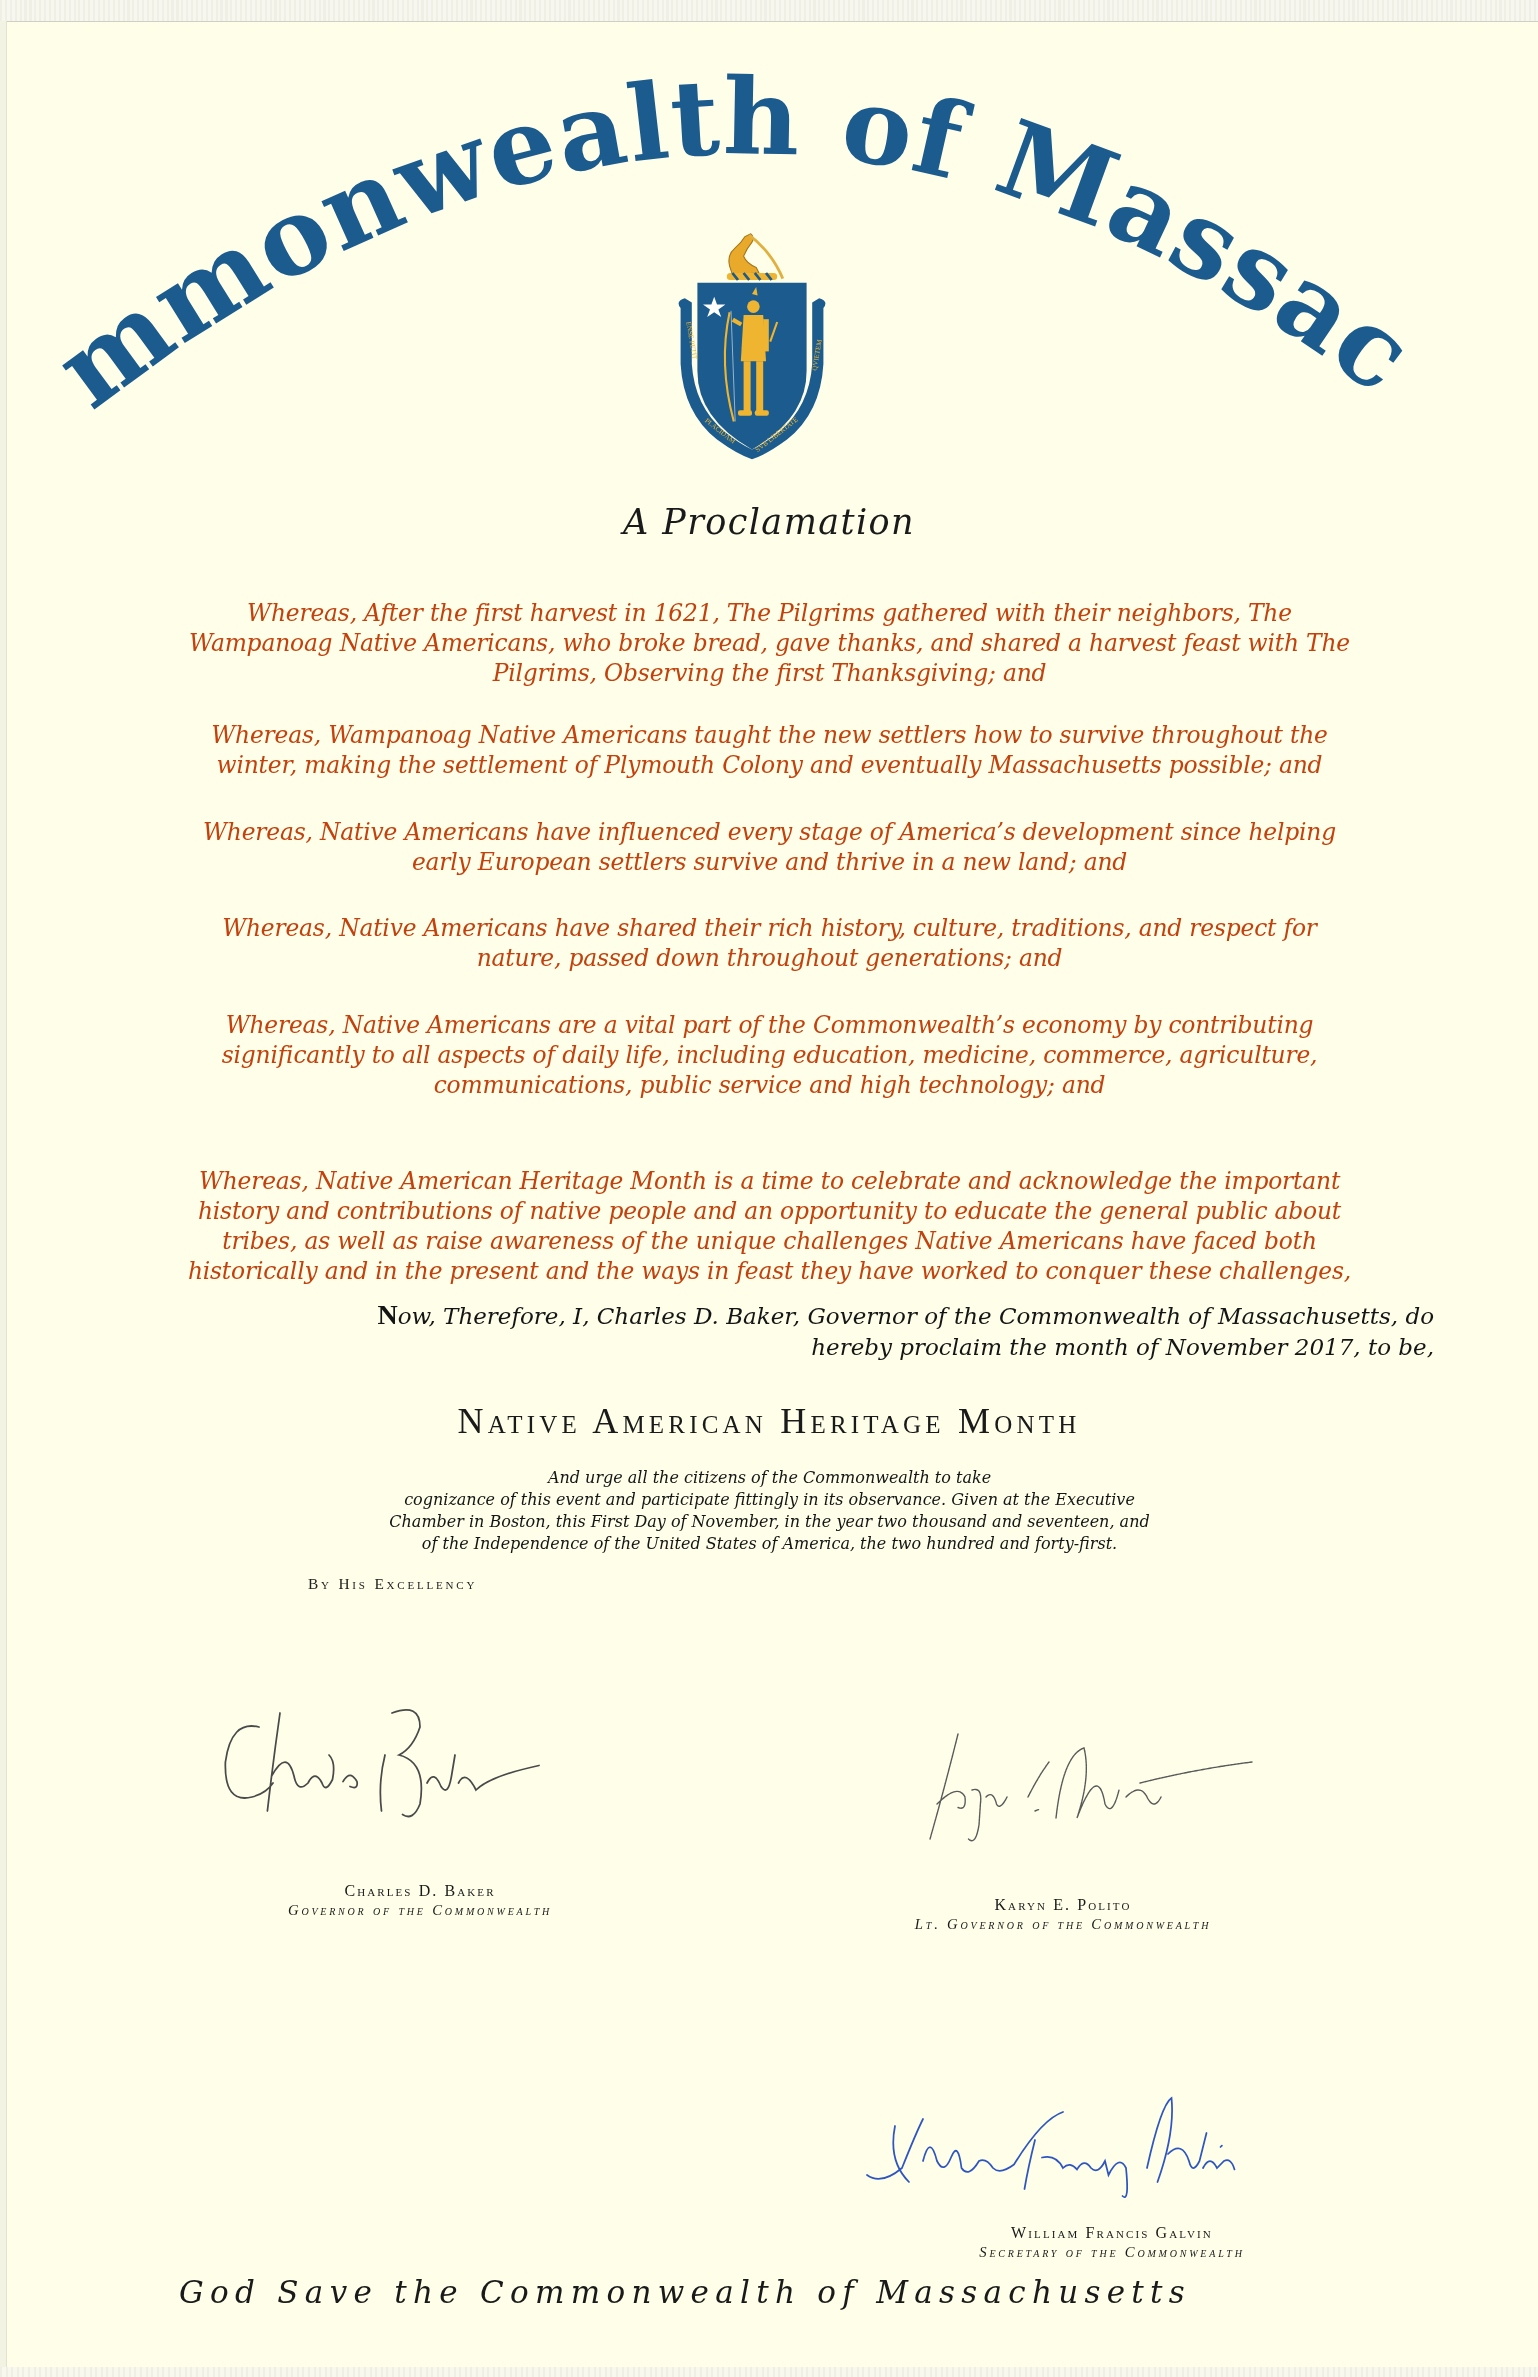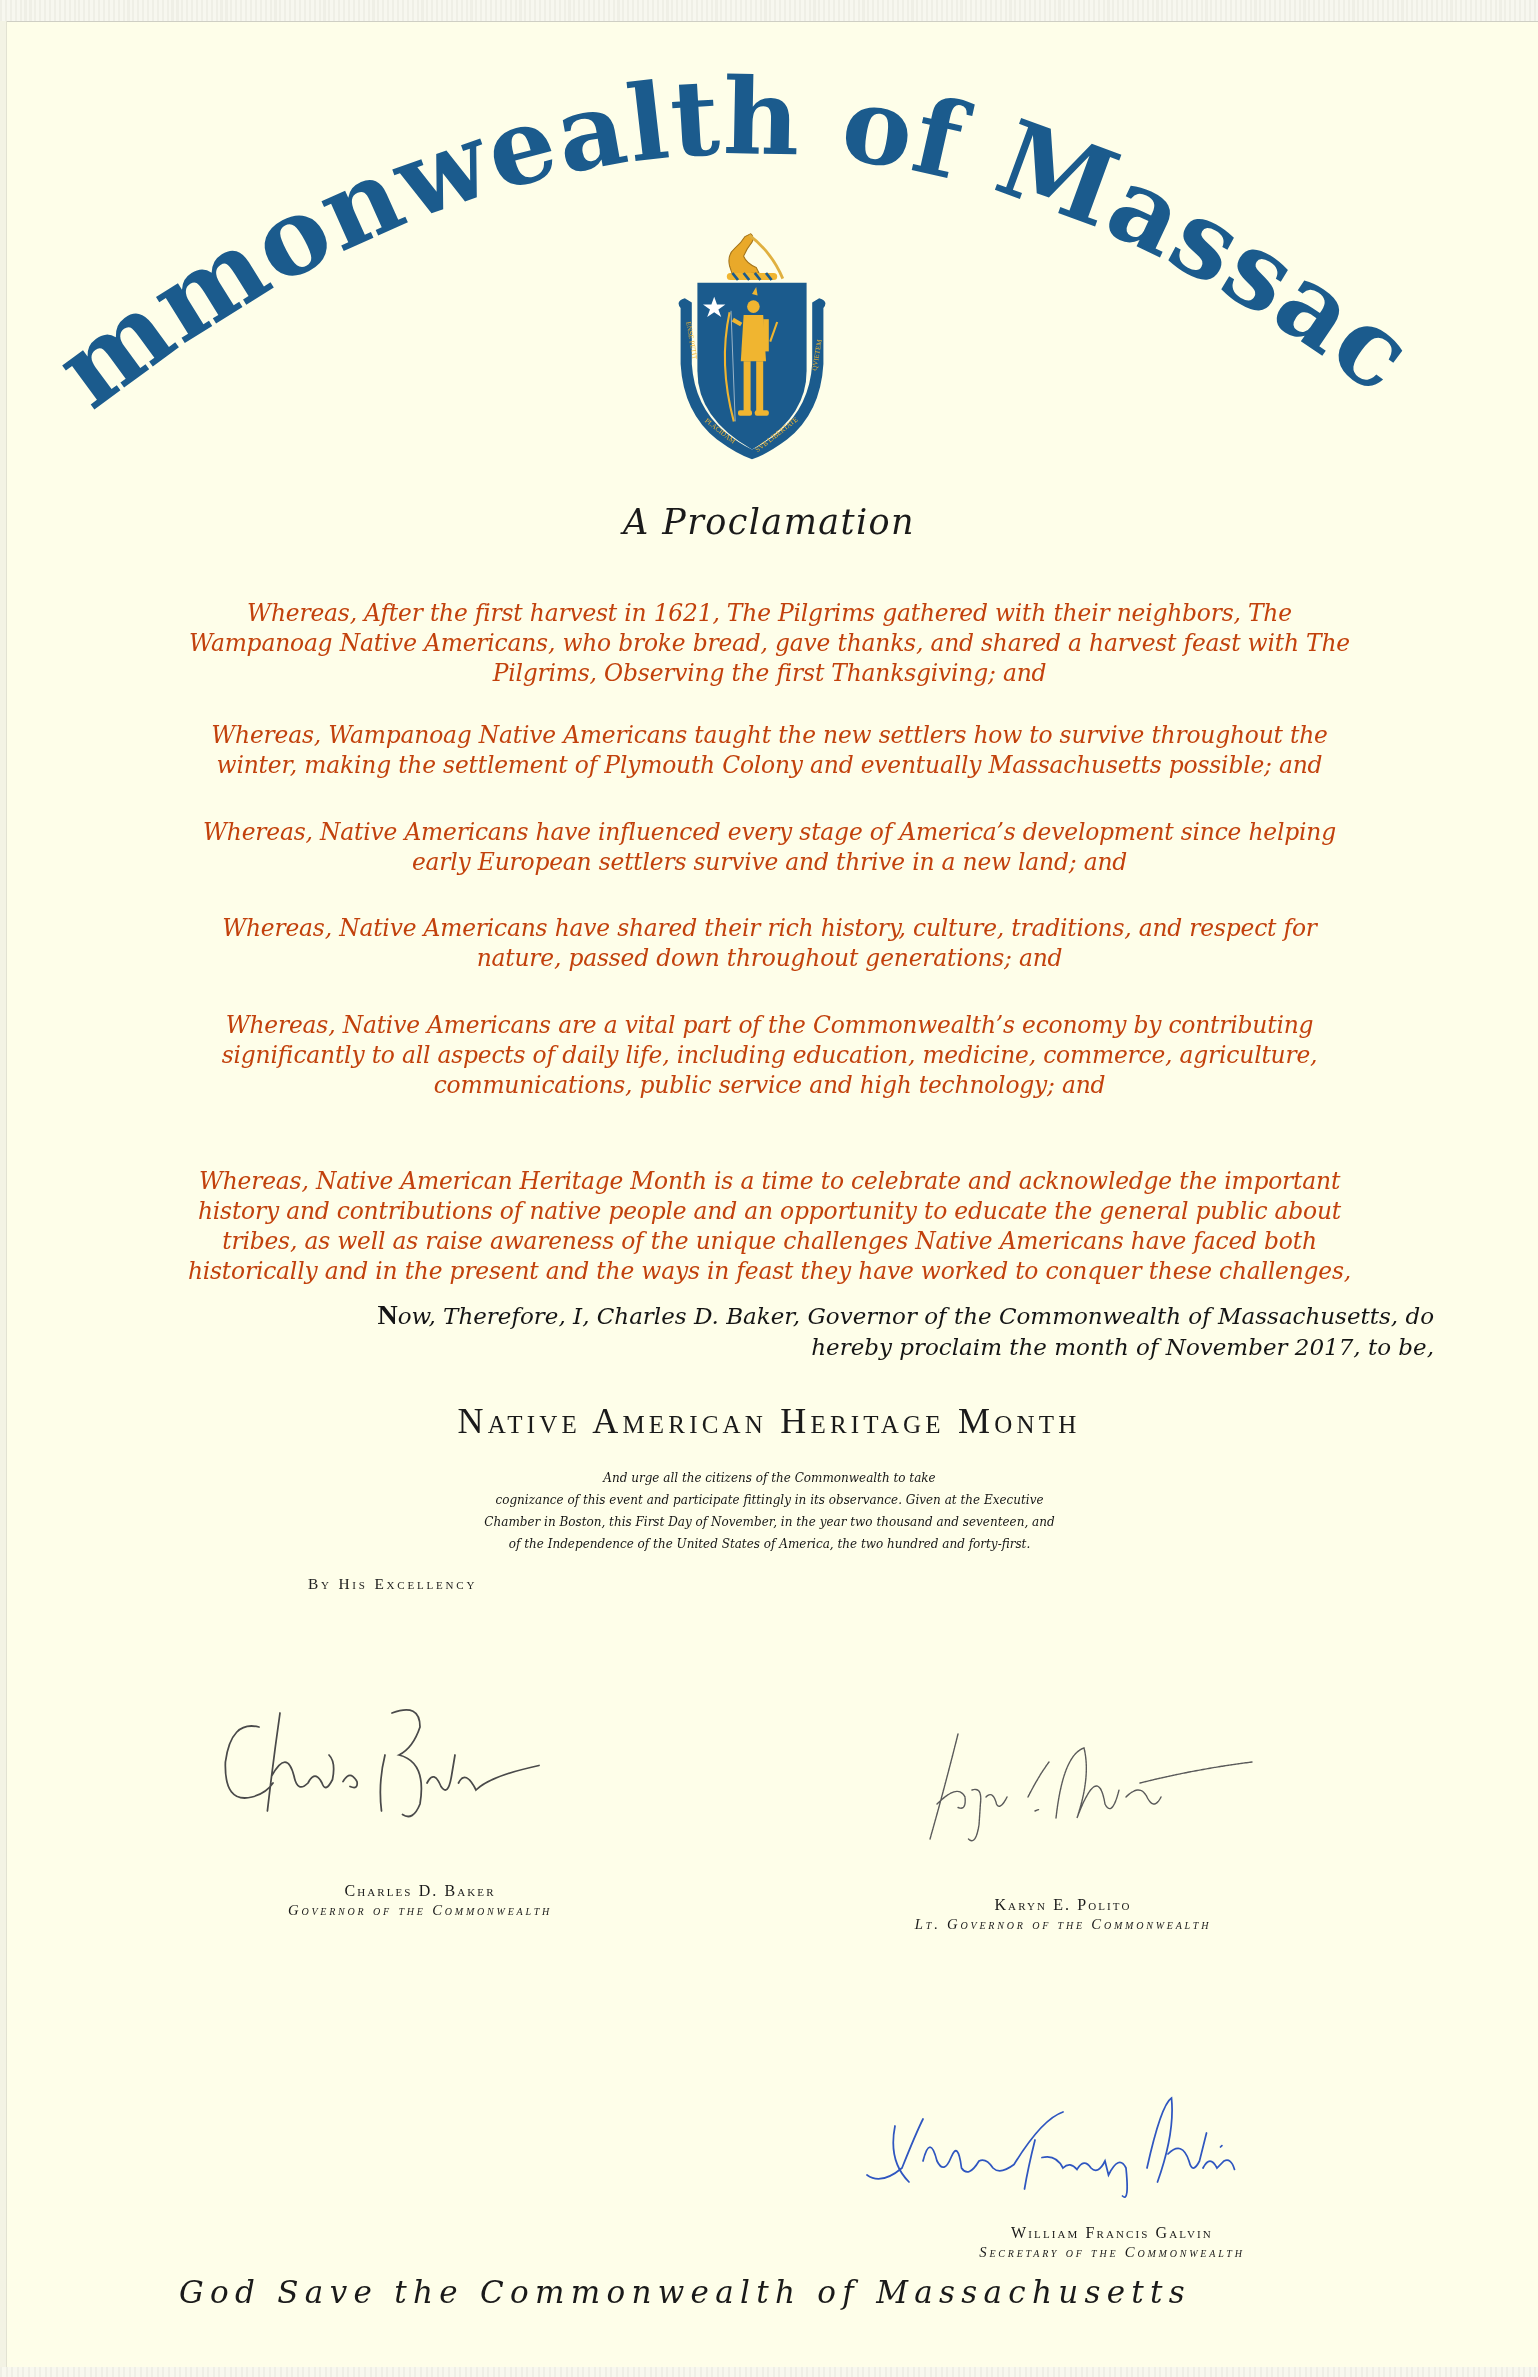--- a/index.html
+++ b/index.html
@@ -120,21 +120,21 @@
     color: #1a1a1a;
   }
 
   .urge {
     position: absolute;
     left: 280px; top: 1467px;
     width: 979px;
     text-align: center;
     font-family: "DejaVu Serif", serif;
     font-style: italic;
-    font-size: 12px;
+    font-size: 16px;
     line-height: 22px;
     color: #151515;
   }
 
   .excellency {
     position: absolute;
     left: 308px; top: 1575px;
     font-family: "Liberation Serif", serif;
     font-size: 15.4px;
     letter-spacing: 2.8px;

